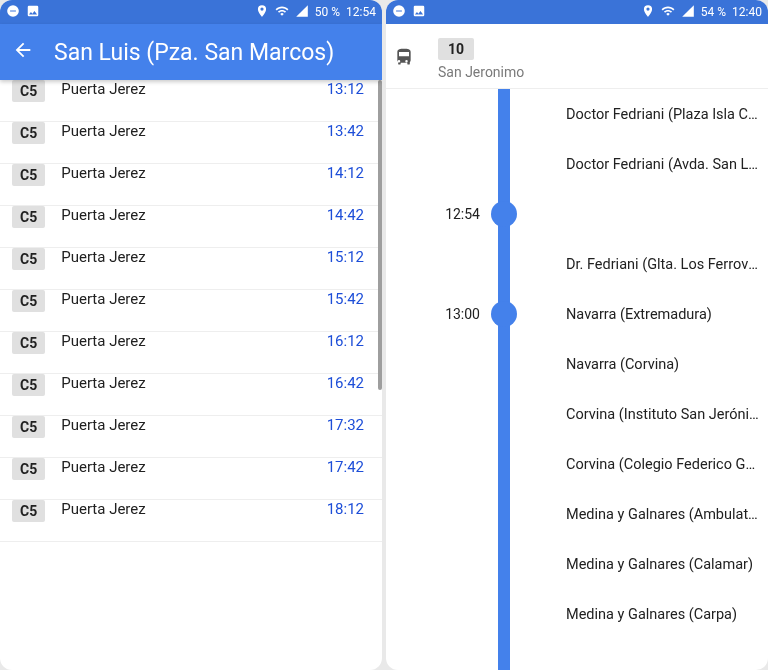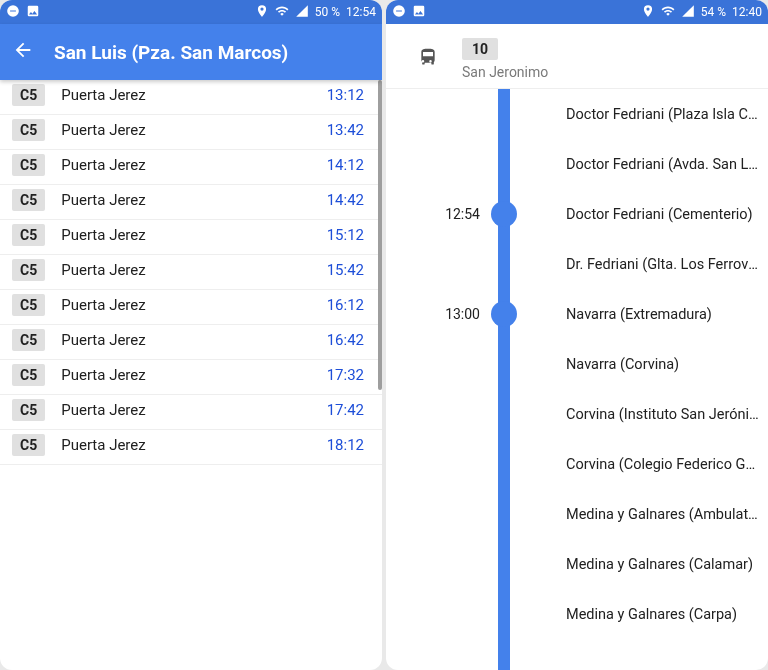--- a/index.html
+++ b/index.html
@@ -43,35 +43,35 @@
     color: #fff;
     display: flex;
     align-items: center;
     padding: 0 12px;
     gap: 20px;
     box-shadow: 0 2px 4px rgba(0,0,0,0.2);
     z-index: 2;
   }
   .appbar svg { width: 22px; height: 22px; fill: #fff; }
   .appbar .title {
-    font-size: 19px;
-    font-weight: 700;
+    font-size: 23px;
+    font-weight: 400;
     white-space: nowrap;
     overflow: hidden;
   }
   
   .dep-list {
     flex: 1;
     overflow-y: hidden;
     position: relative;
   }
   .dep-row {
     display: flex;
-    align-items: center;
-    height: 35px;
+    align-items: flex-start;
+    height: 42px;
     padding: 0 18px 4px 12px;
     border-bottom: 1px solid #eee;
     font-size: 15px;
     color: #212121;
   }
   .route-badge {
     background: #e0e0e0;
     color: #222;
     font-weight: 700;
     font-size: 14px;
@@ -89,21 +89,21 @@
     top: 0;
     width: 4px;
     height: 310px;
     background: #9e9e9e;
     border-radius: 2px;
   }
   
   .route-header {
     display: flex;
     align-items: center;
-    padding: 14px 16px 8px 32px;
+    padding: 14px 16px 8px 8px;
     gap: 24px;
     border-bottom: 1px solid #eee;
   }
   .bus-icon svg { width: 20px; height: 20px; fill: #555; }
   .route-info .num {
     display: inline-block;
     background: #e0e0e0;
     color: #222;
     font-weight: 700;
     font-size: 14px;
@@ -314,21 +314,20 @@
         <span class="stop-time"></span>
         <span class="stop-name">Doctor Fedriani (Plaza Isla Canela)</span>
       </div>
       <div class="stop-row">
         <span class="stop-time"></span>
         <span class="stop-name">Doctor Fedriani (Avda. San Lázaro)</span>
       </div>
       <div class="stop-row">
         <span class="stop-time">12:54</span>
         <span class="node show"></span>
-        <span class="stop-name">Doctor Fedriani (Cementerio)</span>
       </div>
       <div class="stop-row">
         <span class="stop-time"></span>
         <span class="stop-name">Dr. Fedriani (Glta. Los Ferroviarios)</span>
       </div>
       <div class="stop-row">
         <span class="stop-time">13:00</span>
         <span class="node show"></span>
         <span class="stop-name">Navarra (Extremadura)</span>
       </div>

